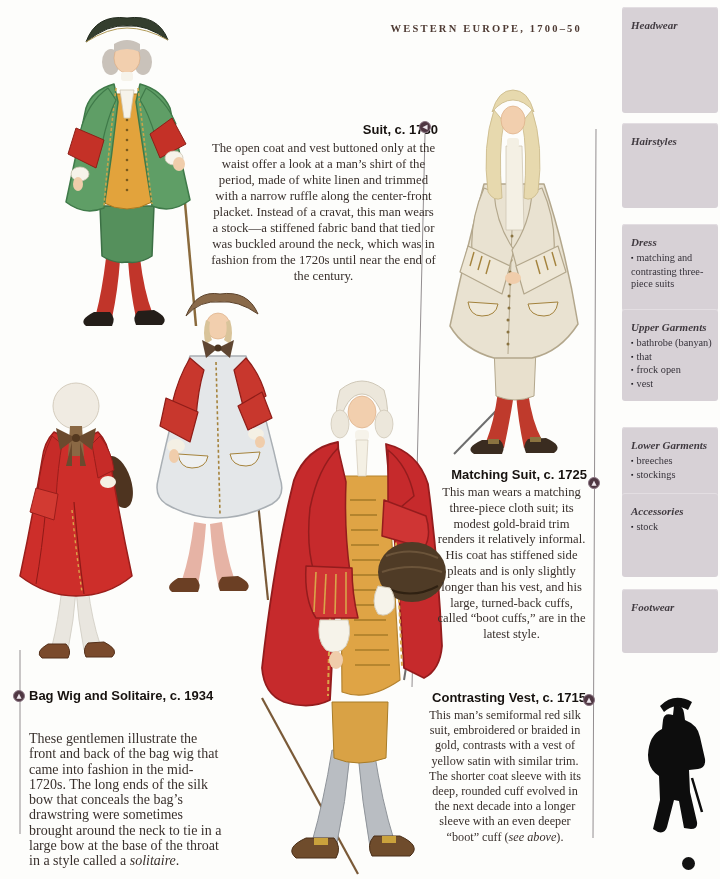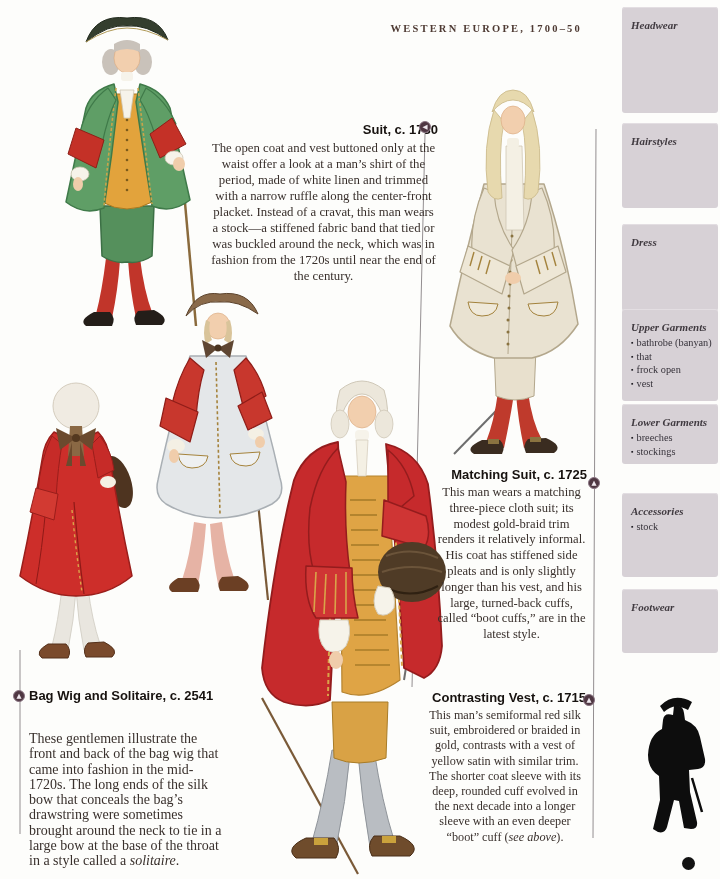--- a/index.html
+++ b/index.html
@@ -304,21 +304,21 @@
 
 <div class="tb tb-match">
   <h3>Matching Suit, c. 1725</h3>
   <div class="body">This man wears a matching three-piece cloth suit; its modest gold-braid trim renders it relatively informal. His coat has stiffened side pleats and is only slightly longer than his vest, and his large, turned-back cuffs, called “boot cuffs,” are in the latest style.</div>
 </div>
 <div class="marker" style="left:588px;top:477px;">
   <span>▲</span>
 </div>
 
 <div class="tb tb-bagwig">
-  <h3>Bag Wig and Solitaire, c. 2541</h3>
+  <h3>Bag Wig and Solitaire, c. 1934</h3>
   <div class="body"><span>These gentlemen illustrate the front and back of the bag wig that came into fashion in the mid-1720s. The long ends of the silk bow that conceals the bag’s drawstring were sometimes brought around the neck to tie in a large bow at the base of the throat in a style called a </span><span class="it">solitaire</span><span>.</span></div>
 </div>
 <div class="marker" style="left:13px;top:690px;">
   <span>▲</span>
 </div>
 
 <div class="tb tb-vest">
   <h3>Contrasting Vest, c. 1715</h3>
   <div class="body"><span>This man’s semiformal red silk suit, embroidered or braided in gold, contrasts with a vest of yellow satin with similar trim. The shorter coat sleeve with its deep, rounded cuff evolved in the next decade into a longer sleeve with an even deeper “boot” cuff (</span><span class="it">see above</span><span>).</span></div>
 </div>
@@ -328,31 +328,34 @@
 
 <div class="sbox" style="top:7px;height:106px;">
   <div class="sbox-title">Headwear</div>
 </div>
 <div class="sbox" style="top:123px;height:85px;">
   <div class="sbox-title">Hairstyles</div>
   <ul></ul>
 </div>
 <div class="sbox" style="top:224px;height:87px;">
   <div class="sbox-title">Dress</div>
+  <ul>
+      <li>matching and contrasting three-piece suits</li>
+    </ul>
 </div>
 <div class="sbox" style="top:309px;height:92px;">
   <div class="sbox-title">Upper Garments</div>
   <ul>
       <li>bathrobe (banyan)</li>
       <li>that</li>
       <li>frock open</li>
       <li>vest</li>
     </ul>
 </div>
-<div class="sbox" style="top:404px;height:60px;">
+<div class="sbox" style="top:427px;height:79px;">
   <div class="sbox-title">Lower Garments</div>
   <ul>
       <li>breeches</li>
       <li>stockings</li>
     </ul>
 </div>
 <div class="sbox" style="top:493px;height:84px;">
   <div class="sbox-title">Accessories</div>
   <ul>
       <li>stock</li>

